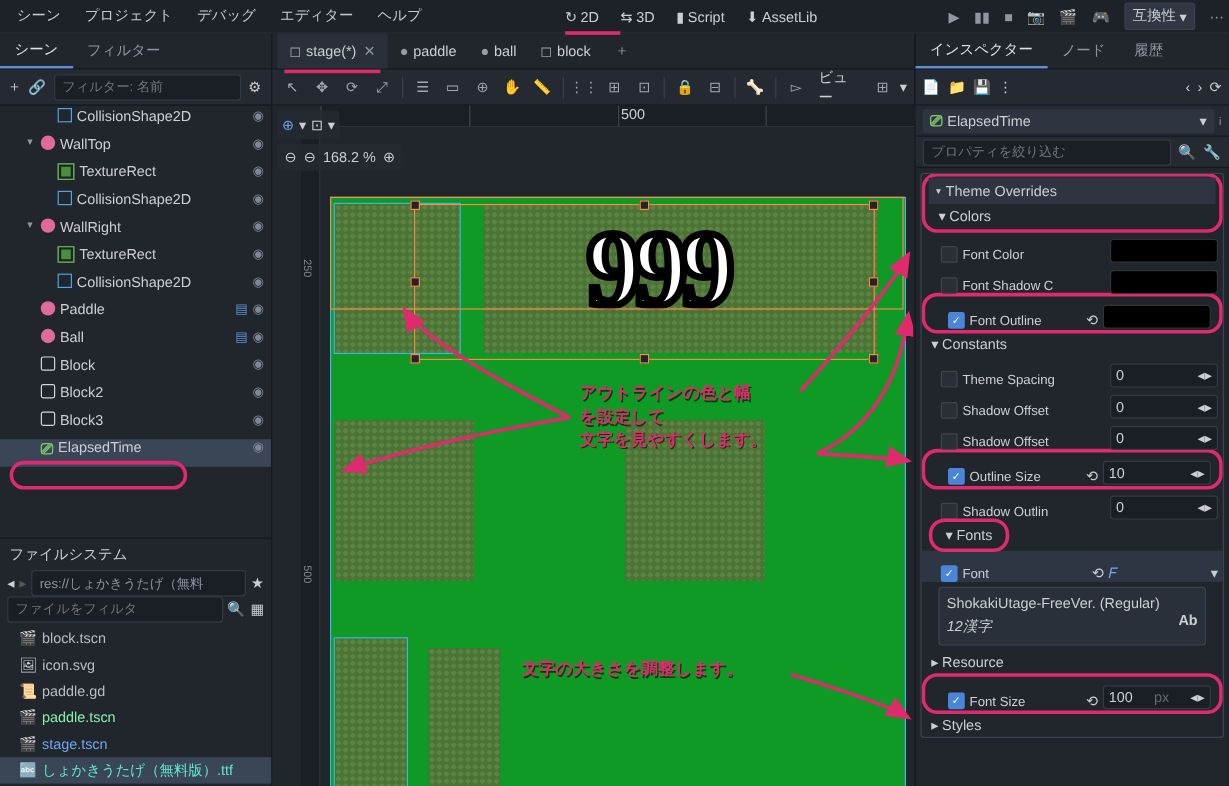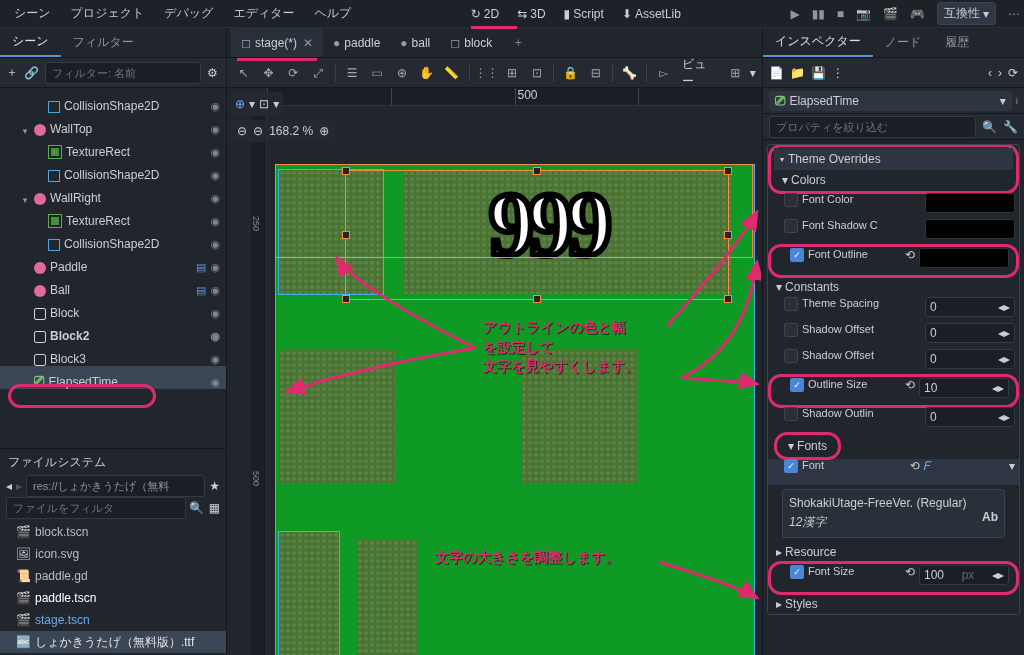--- a/index.html
+++ b/index.html
@@ -17,21 +17,21 @@
 .panel{background:#21262d;display:flex;flex-direction:column}
 .panel-left{width:227px;border-right:1px solid #14171c}
 .panel-right{width:262px;border-left:1px solid #14171c}
 .panel-center{flex:1;display:flex;flex-direction:column;min-width:0}
 .tabs{height:30px;display:flex;align-items:center;border-bottom:1px solid #14171c}
 .tabs .tab{padding:0 12px;height:100%;display:flex;align-items:center;font-size:12px;color:#8f95a3}
 .tabs .tab.active{color:#e0e1e5;border-bottom:2px solid #5c8fd6}
 .tool-row{height:30px;display:flex;align-items:center;padding:0 6px;gap:6px;border-bottom:1px solid #14171c;background:#252a32}
 .filter-input{flex:1;background:#1a1e25;border:1px solid #333a46;border-radius:3px;height:22px;padding:0 6px;color:#8f95a3;font-size:11px}
 .tree{flex:1;overflow:auto;padding:2px 0}
-.tree-item{display:flex;align-items:flex-end;height:23px;padding-right:6px;gap:4px}
+.tree-item{display:flex;align-items:flex-start;height:23px;padding-right:6px;gap:4px}
 .tree-item .arrow{width:10px;text-align:center;color:#8f95a3;font-size:9px}
 .tree-item .lbl{flex:1;white-space:nowrap;overflow:hidden}
 .icon-texture{width:14px;height:14px;background:#4a8f3e;border:1px solid #5fa855;box-shadow:inset 0 0 0 2px #1d2229}
 .icon-coll{width:12px;height:12px;border:1.5px solid #4aa5e0}
 .icon-rigid{width:12px;height:12px;border-radius:50%;background:#e06a9c}
 .icon-node{width:12px;height:12px;border:1.5px solid #d0d5da;border-radius:2px}
 .icon-label{color:#7fc96f;font-size:13px;font-weight:bold}
 .vis-eye{color:#7f8694;font-size:11px}
 .script-ico{color:#5c8fd6;font-size:11px}
 .sel{background:#3a4556}
@@ -61,21 +61,21 @@
 .annot{position:absolute;color:#e02a6e;font-size:14px;font-weight:700;z-index:5;line-height:1.4;text-shadow:1px 1px 0 #0009}
 .arrow-svg{position:absolute;z-index:4;pointer-events:none}
 .bottom-bar{height:26px;display:flex;align-items:center;background:#21262d;border-top:1px solid #14171c;padding:0 8px;gap:14px;font-size:11px;color:#8f95a3}
 .insp-path{height:26px;display:flex;align-items:center;padding:0 6px;gap:4px;background:#252a32;border-bottom:1px solid #14171c}
 .insp-path .node-pill{flex:1;background:#2e3440;border-radius:3px;height:20px;display:flex;align-items:center;padding:0 6px;gap:4px}
 .insp-body{flex:1;overflow:auto}
 .prop-group{border:1px solid #3b4251;border-radius:3px;margin:4px;overflow:hidden}
 .prop-group-h{background:#2e3440;padding:4px 6px;font-size:12px;display:flex;align-items:center;gap:4px}
 .prop-group-h .ar{font-size:8px}
 .prop-sub{padding:3px 8px;font-size:11px;color:#b0b4bc}
-.prop-row{display:flex;align-items:flex-start;height:26px;padding:0 4px 0 16px;gap:4px}
+.prop-row{display:flex;align-items:flex-end;height:26px;padding:0 4px 0 16px;gap:4px}
 .prop-row .plbl{flex:1;font-size:11px}
 .prop-row .pval{width:90px;background:#1a1e25;border:1px solid #333a46;border-radius:3px;height:20px;font-size:11px;display:flex;align-items:center;padding:0 4px;justify-content:space-between}
 .prop-row .pval .unit{color:#666}
 .check{width:14px;height:14px;background:#4a86d8;border-radius:2px;display:flex;align-items:center;justify-content:center;font-size:9px;color:#fff}
 .check.off{background:#2a2f37;border:1px solid #444}
 .swatch{width:90px;height:20px;background:#000;border:1px solid #333;border-radius:3px}
 .ring{border:3px solid #e02a6e;border-radius:13px;padding:1px 3px;margin:-1px 0}
 .font-preview{margin:4px 14px;background:#2a303a;border:1px solid #3b4251;border-radius:3px;padding:6px;font-size:11px}
 .font-sample{font-family:cursive;font-size:18px;color:#c8cde0;font-style:italic}
 .font-sample .ab{float:right;font-style:normal;font-weight:bold}
@@ -194,21 +194,21 @@
           <span class="lbl">Ball</span>
           <span class="script-ico">▤</span>
           <span class="vis-eye">◉</span>
         </div>
         <div class="tree-item" style="padding-left: 20px;">
           <span class="arrow"></span>
           <span class="icon-node"></span>
           <span class="lbl">Block</span>
           <span class="vis-eye">◉</span>
         </div>
-        <div class="tree-item" style="padding-left: 20px; font-weight: bold;">
+        <div class="tree-item" style="padding-left: 20px;">
           <span class="arrow"></span>
           <span class="icon-node"></span>
           <span class="lbl">Block2</span>
           <span class="vis-eye">◉</span>
         </div>
         <div class="tree-item" style="padding-left: 20px;">
           <span class="arrow"></span>
           <span class="icon-node"></span>
           <span class="lbl">Block3</span>
           <span class="vis-eye">◉</span>
@@ -242,29 +242,29 @@
           <div class="fs-row" style="padding-left: 16px;">
             <span>🖼</span>
             <span style="color:#b8bcC4">icon.svg</span>
           </div>
           <div class="fs-row" style="padding-left: 16px;">
             <span>📜</span>
             <span style="color:#b8bcC4">paddle.gd</span>
           </div>
           <div class="fs-row" style="padding-left: 16px;">
             <span>🎬</span>
-            <span style="color:#ffffff">paddle.tscn</span>
+            <span style="color:#86efac">paddle.tscn</span>
           </div>
           <div class="fs-row" style="padding-left: 16px;">
             <span>🎬</span>
             <span style="color:#6fa7ef">stage.tscn</span>
           </div>
           <div class="fs-row sel" style="padding-left: 16px;">
             <span>🔤</span>
-            <span style="color:#e5e5e5">しょかきうたげ（無料版）.ttf</span>
+            <span style="color:#5eead4">しょかきうたげ（無料版）.ttf</span>
           </div>
         </div>
     </div>
   </div>
 
   <div class="panel-center">
     <div class="center-tabs" id="ctabs">
     <div class="ctab active">
           <span style="opacity:.7">◻</span>
           <span>stage(*)</span>

